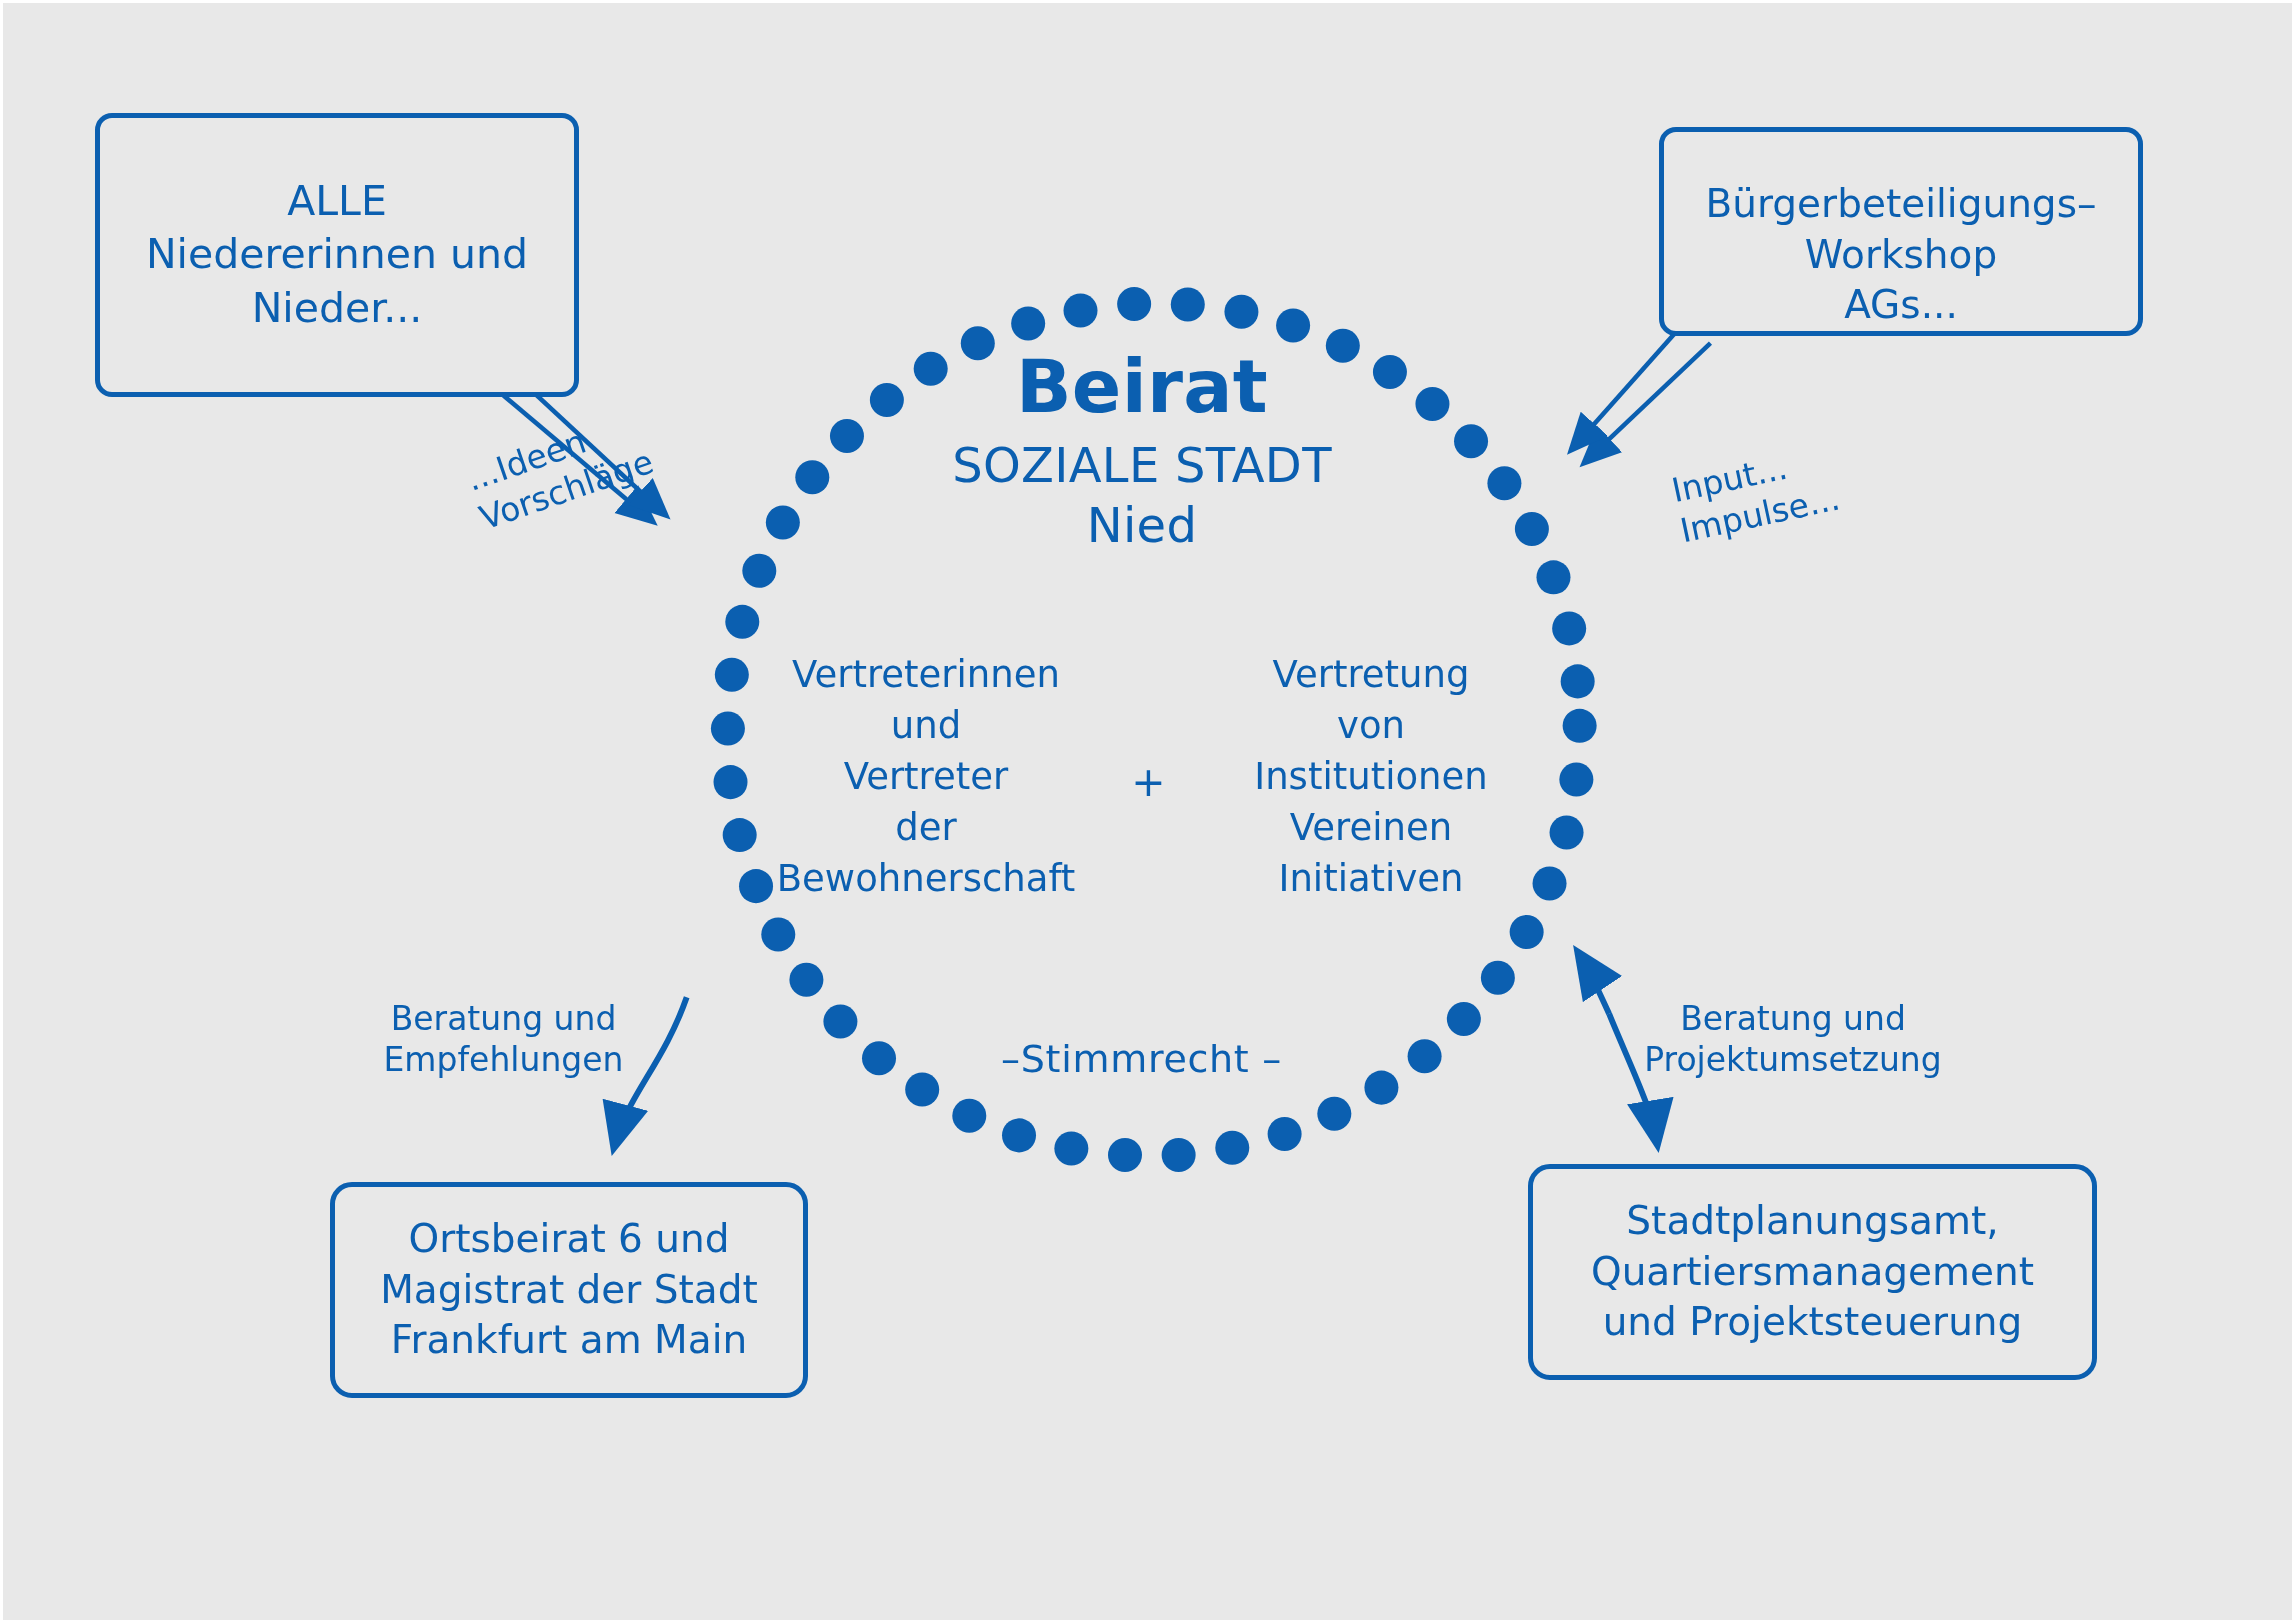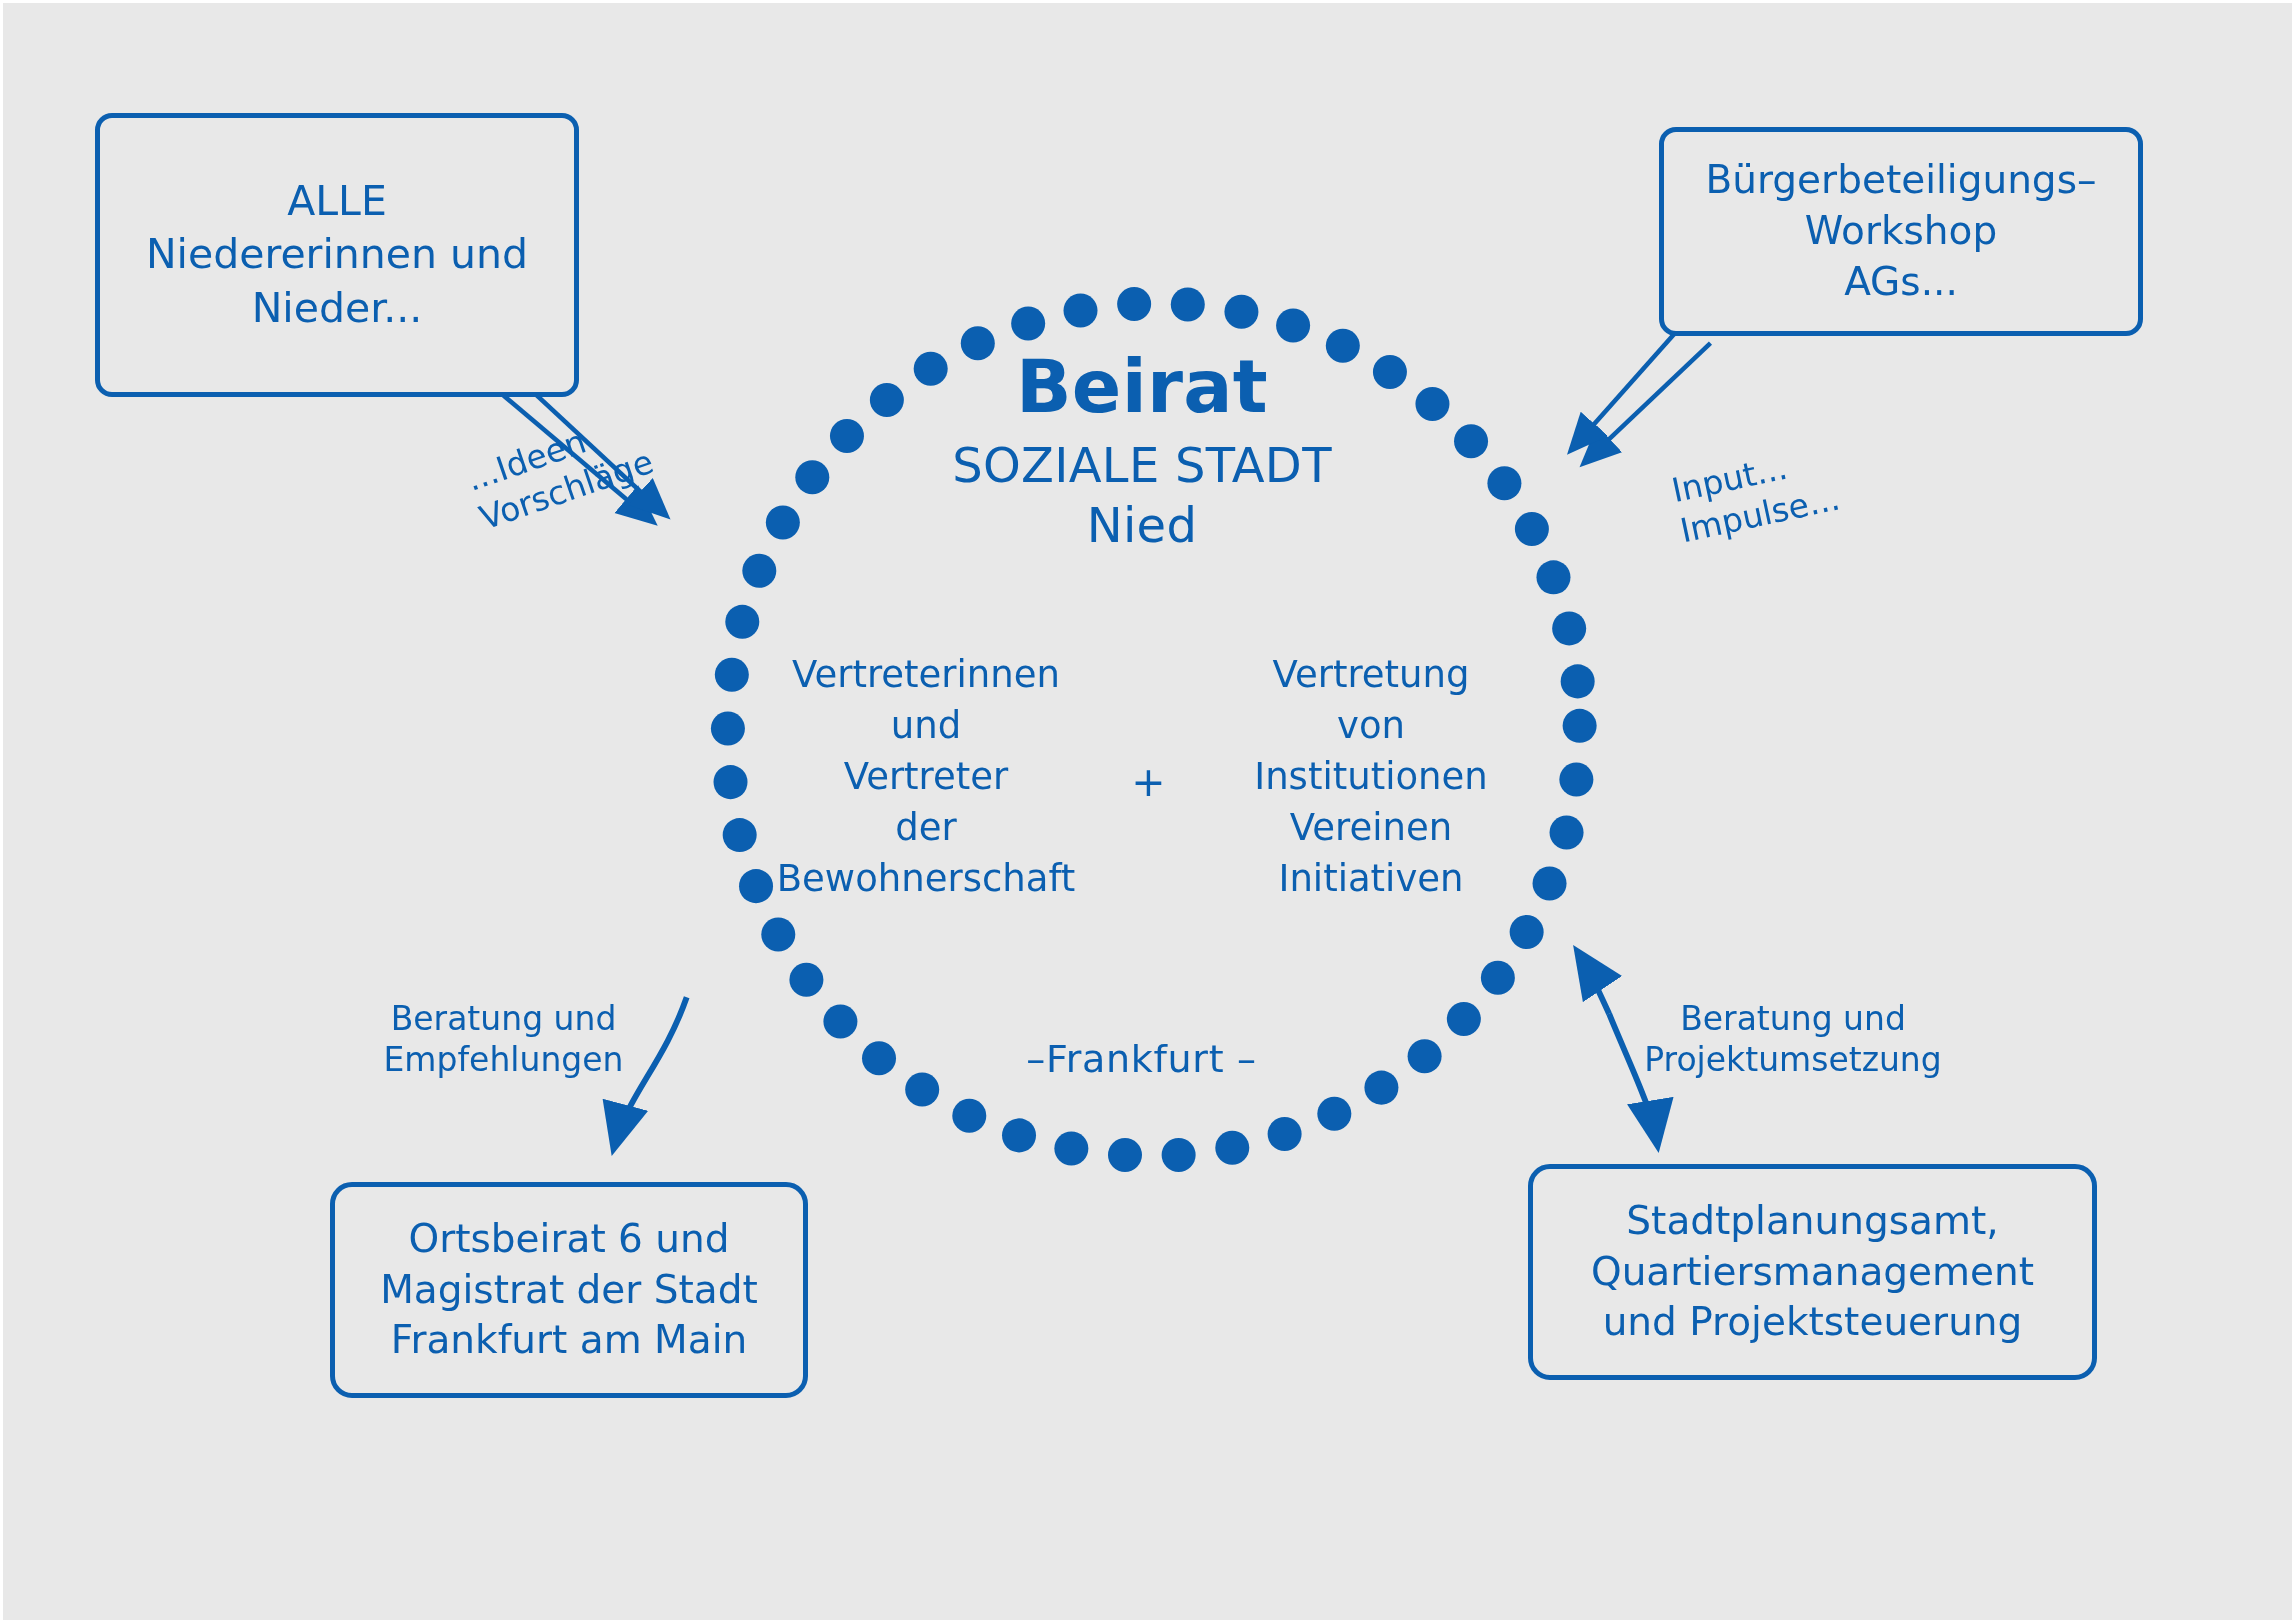--- a/index.html
+++ b/index.html
@@ -101,20 +101,21 @@
     box-sizing: border-box;
     line-height: 1.3;
   }
   #box-alle {
     left: 92px; top: 110px; width: 484px; height: 284px;
     font-size: 41px;
   }
   #box-buerger {
     left: 1656px; top: 124px; width: 484px; height: 209px;
     font-size: 39px;
+    align-items: flex-end;
   }
   #box-ortsbeirat {
     left: 327px; top: 1179px; width: 478px; height: 216px;
     border-radius: 22px;
     font-size: 39px;
   }
   #box-stadtplanung {
     left: 1525px; top: 1161px; width: 569px; height: 216px;
     border-radius: 22px;
     font-size: 39px;
@@ -287,21 +288,21 @@
 der
 Bewohnerschaft</div>
     <div id="plus-sign">+</div>
     <div class="col" style="white-space:pre-line">Vertretung
 von
 Institutionen
 Vereinen
 Initiativen</div>
   </div>
 
-  <div id="stimmrecht">–Frankfurt  –</div>
+  <div id="stimmrecht">–Stimmrecht  –</div>
 
   <div class="box" id="box-ortsbeirat">
     <span style="white-space:pre-line">Ortsbeirat 6 und
 Magistrat der Stadt
 Frankfurt am Main</span>
   </div>
   <div class="box" id="box-stadtplanung">
     <span style="white-space:pre-line">Stadtplanungsamt,
 Quartiersmanagement
 und Projektsteuerung</span>

